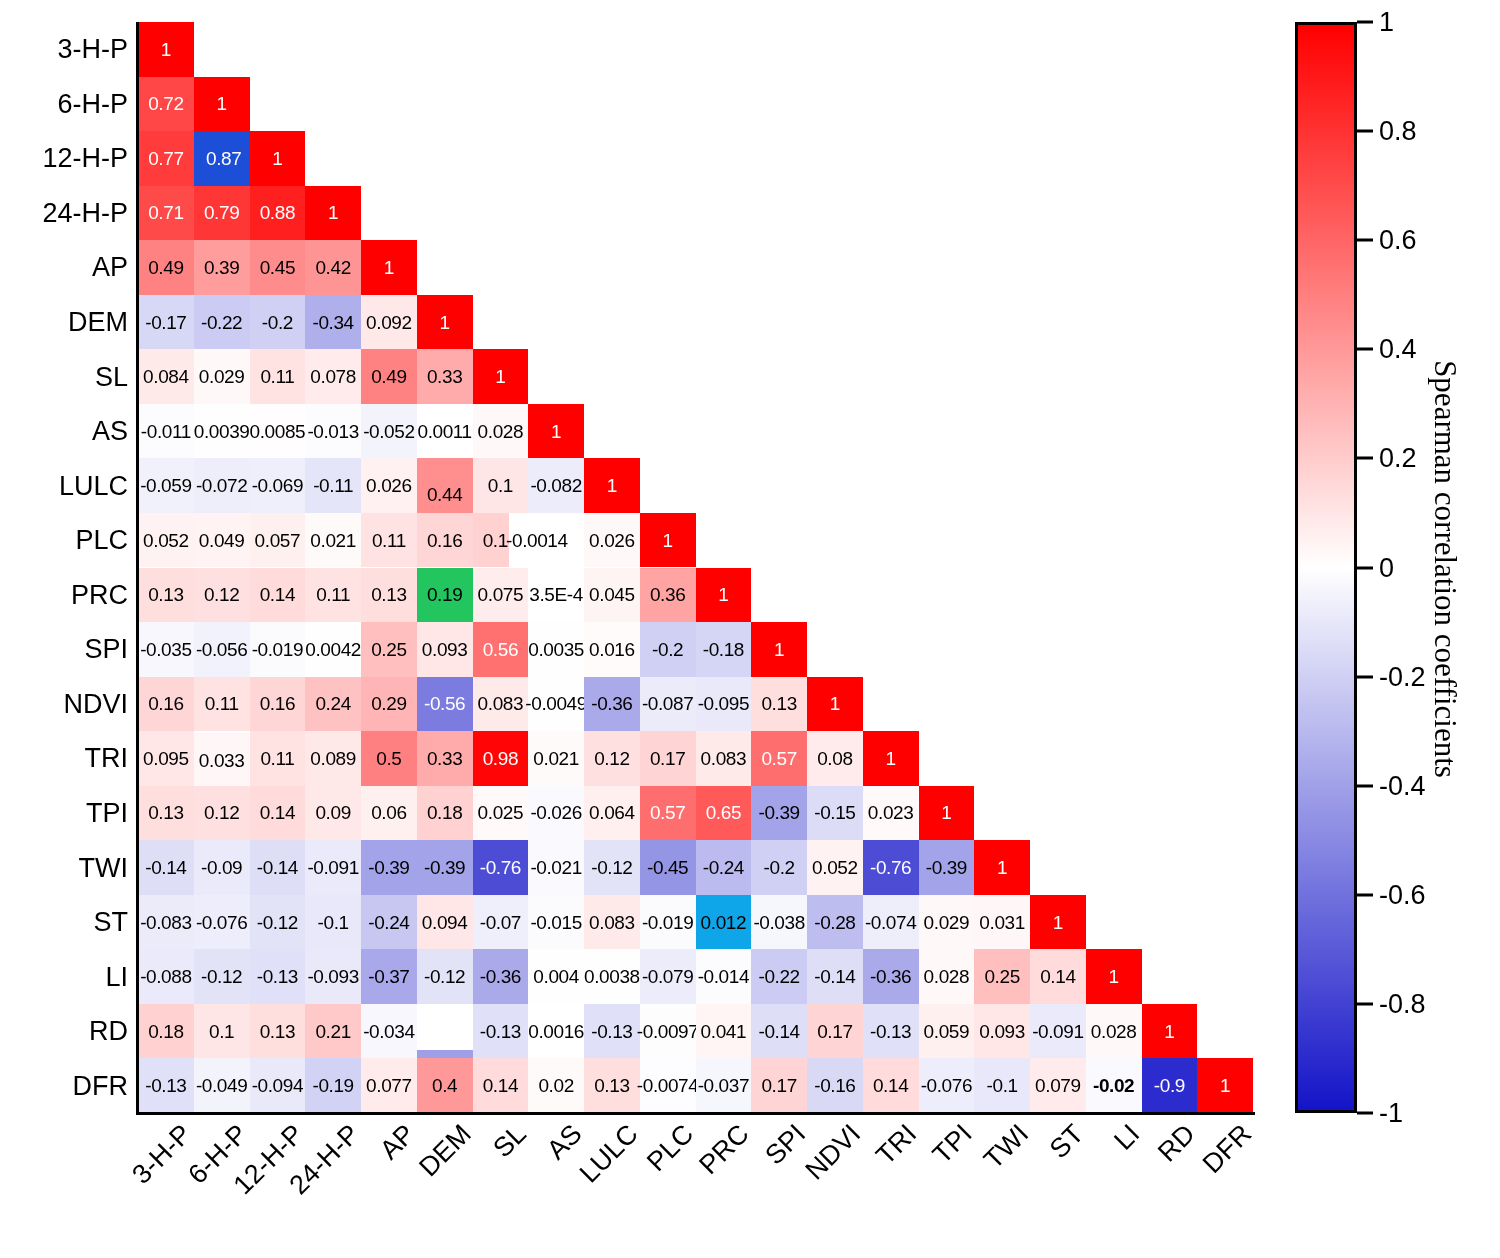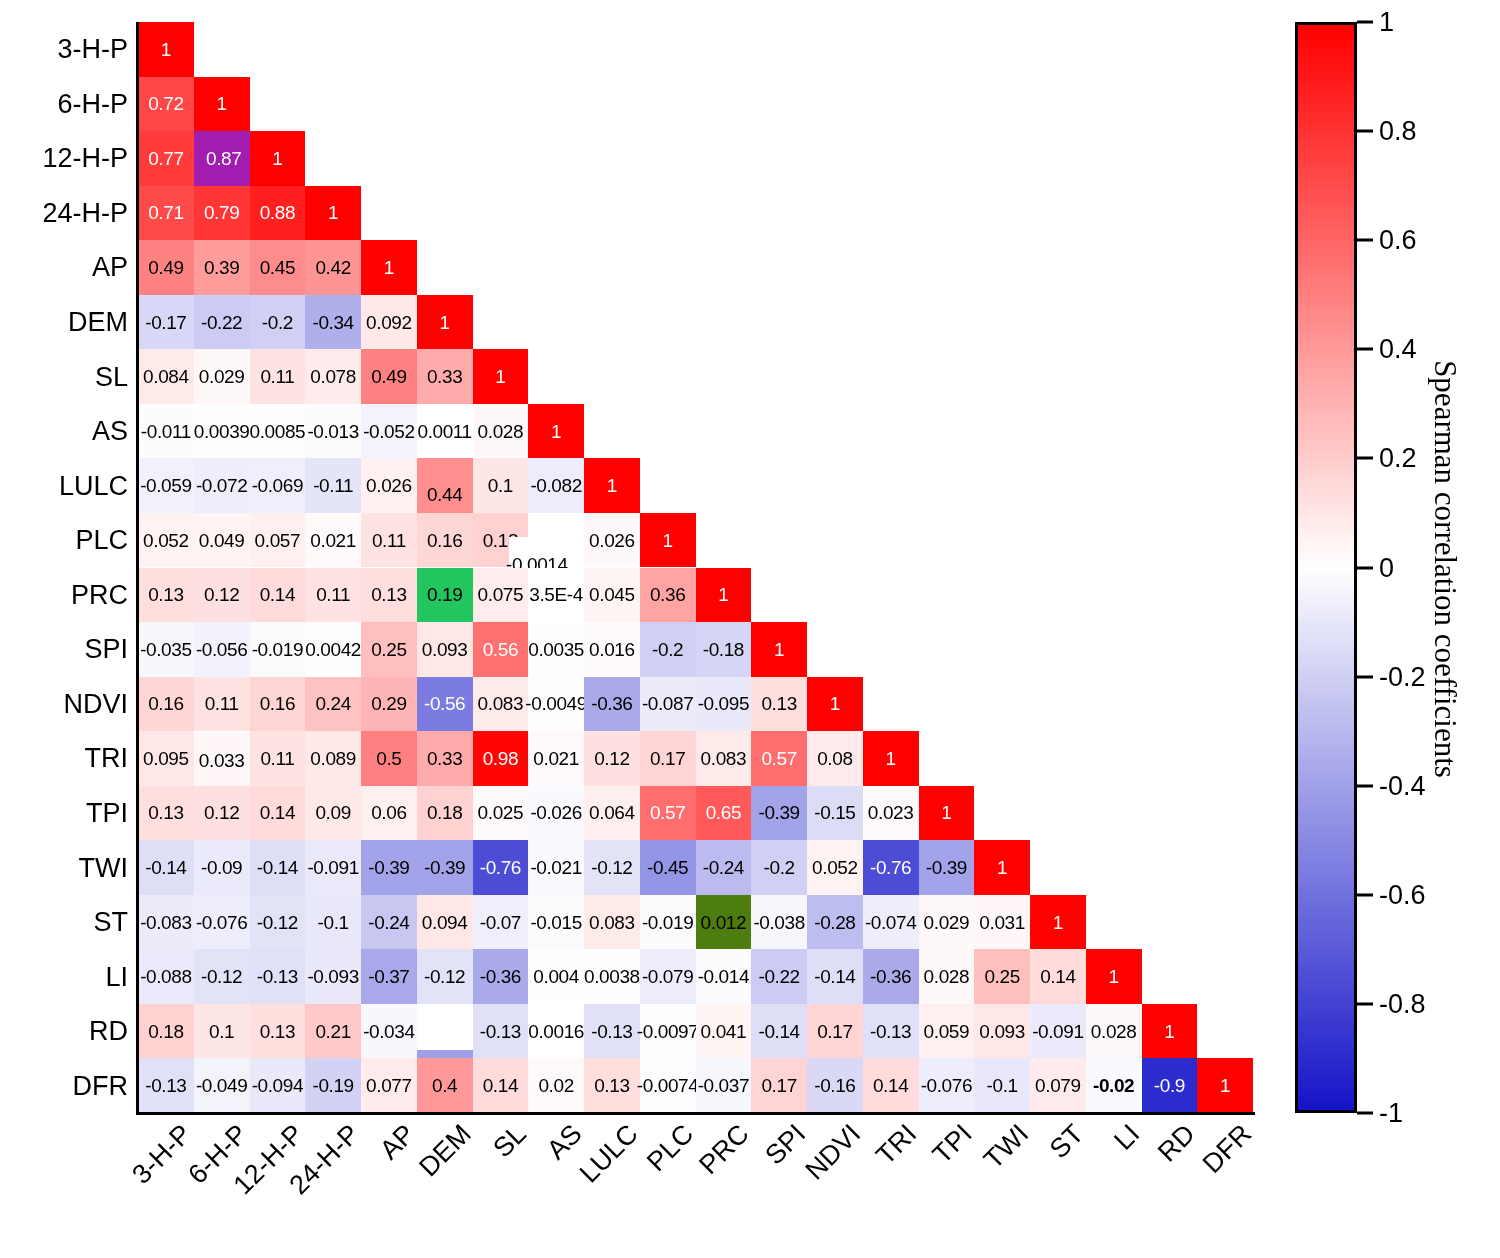--- a/index.html
+++ b/index.html
@@ -111,21 +111,21 @@
       <div class="ylab" style="top: 1009.17px;">RD</div>
       <div class="ylab" style="top: 1063.72px;">DFR</div>
     </div>
 
   <div id="plot">
     <div id="cells">
         <div class="cell lt" style="left: 0px; top: 0px; width: 55.75px; height: 54.55px; background: rgb(255, 0, 0);">1</div>
         <div class="cell lt" style="left: 0px; top: 54.55px; width: 55.75px; height: 54.55px; background: rgb(255, 71, 71);">0.72</div>
         <div class="cell lt" style="left: 55.75px; top: 54.55px; width: 55.75px; height: 54.55px; background: rgb(255, 0, 0);">1</div>
         <div class="cell lt" style="left: 0px; top: 109.1px; width: 55.75px; height: 54.55px; background: rgb(255, 59, 59);">0.77</div>
-        <div class="cell lt" style="left: 55.75px; top: 109.1px; width: 60px; height: 54.55px; background: #a21caf;">0.87</div>
+        <div class="cell lt" style="left: 55.75px; top: 109.1px; width: 60px; height: 54.55px; background: #1d4ed8;">0.87</div>
         <div class="cell lt" style="left: 111.5px; top: 109.1px; width: 55.75px; height: 54.55px; background: rgb(255, 0, 0);">1</div>
         <div class="cell lt" style="left: 0px; top: 163.65px; width: 55.75px; height: 54.55px; background: rgb(255, 74, 74);">0.71</div>
         <div class="cell lt" style="left: 55.75px; top: 163.65px; width: 55.75px; height: 54.55px; background: rgb(255, 54, 54);">0.79</div>
         <div class="cell lt" style="left: 111.5px; top: 163.65px; width: 55.75px; height: 54.55px; background: rgb(255, 31, 31);">0.88</div>
         <div class="cell lt" style="left: 167.25px; top: 163.65px; width: 55.75px; height: 54.55px; background: rgb(255, 0, 0);">1</div>
         <div class="cell" style="left: 0px; top: 218.2px; width: 55.75px; height: 54.55px; background: rgb(255, 130, 130);">0.49</div>
         <div class="cell" style="left: 55.75px; top: 218.2px; width: 55.75px; height: 54.55px; background: rgb(255, 156, 156);">0.39</div>
         <div class="cell" style="left: 111.5px; top: 218.2px; width: 55.75px; height: 54.55px; background: rgb(255, 140, 140);">0.45</div>
         <div class="cell" style="left: 167.25px; top: 218.2px; width: 55.75px; height: 54.55px; background: rgb(255, 148, 148);">0.42</div>
         <div class="cell lt" style="left: 223px; top: 218.2px; width: 55.75px; height: 54.55px; background: rgb(255, 0, 0);">1</div>
@@ -159,21 +159,21 @@
         <div class="cell" style="left: 334.5px; top: 436.4px; width: 55.75px; height: 54.55px; background: rgb(255, 230, 230);">0.1</div>
         <div class="cell" style="left: 390.25px; top: 436.4px; width: 55.75px; height: 54.55px; background: rgb(236, 236, 250);">-0.082</div>
         <div class="cell lt" style="left: 446px; top: 436.4px; width: 55.75px; height: 54.55px; background: rgb(255, 0, 0);">1</div>
         <div class="cell" style="left: 0px; top: 490.95px; width: 55.75px; height: 54.55px; background: rgb(255, 242, 242);">0.052</div>
         <div class="cell" style="left: 55.75px; top: 490.95px; width: 55.75px; height: 54.55px; background: rgb(255, 243, 243);">0.049</div>
         <div class="cell" style="left: 111.5px; top: 490.95px; width: 55.75px; height: 54.55px; background: rgb(255, 240, 240);">0.057</div>
         <div class="cell" style="left: 167.25px; top: 490.95px; width: 55.75px; height: 54.55px; background: rgb(255, 250, 250);">0.021</div>
         <div class="cell" style="left: 223px; top: 490.95px; width: 55.75px; height: 54.55px; background: rgb(255, 227, 227);">0.11</div>
         <div class="cell" style="left: 278.75px; top: 490.95px; width: 55.75px; height: 54.55px; background: rgb(255, 214, 214);">0.16</div>
         <div class="cell" style="left: 334.5px; top: 490.95px; width: 55.75px; height: 54.55px; background: rgb(255, 209, 209);">0.18</div>
-        <div class="cell" style="left: 371px; top: 490.95px; width: 55.75px; height: 54.55px; background: rgb(255, 255, 255); margin-top: 24px;">-0.0014</div>
+        <div class="cell" style="left: 371px; top: 490.95px; width: 55.75px; height: 54.55px; background: rgb(255, 255, 255);">-0.0014</div>
         <div class="cell" style="left: 446px; top: 490.95px; width: 55.75px; height: 54.55px; background: rgb(255, 248, 248);">0.026</div>
         <div class="cell lt" style="left: 501.75px; top: 490.95px; width: 55.75px; height: 54.55px; background: rgb(255, 0, 0);">1</div>
         <div class="cell" style="left: 0px; top: 545.5px; width: 55.75px; height: 54.55px; background: rgb(255, 222, 222);">0.13</div>
         <div class="cell" style="left: 55.75px; top: 545.5px; width: 55.75px; height: 54.55px; background: rgb(255, 224, 224);">0.12</div>
         <div class="cell" style="left: 111.5px; top: 545.5px; width: 55.75px; height: 54.55px; background: rgb(255, 219, 219);">0.14</div>
         <div class="cell" style="left: 167.25px; top: 545.5px; width: 55.75px; height: 54.55px; background: rgb(255, 227, 227);">0.11</div>
         <div class="cell" style="left: 223px; top: 545.5px; width: 55.75px; height: 54.55px; background: rgb(255, 222, 222);">0.13</div>
         <div class="cell" style="left: 278.75px; top: 545.5px; width: 55.75px; height: 54.55px; background: #22c55e;">0.19</div>
         <div class="cell" style="left: 334.5px; top: 545.5px; width: 55.75px; height: 54.55px; background: rgb(255, 236, 236);">0.075</div>
         <div class="cell" style="left: 390.25px; top: 545.5px; width: 55.75px; height: 54.55px; background: rgb(255, 255, 255);">3.5E-4</div>
@@ -253,21 +253,21 @@
         <div class="cell" style="left: 0px; top: 872.8px; width: 55.75px; height: 54.55px; background: rgb(235, 235, 250);">-0.083</div>
         <div class="cell" style="left: 55.75px; top: 872.8px; width: 55.75px; height: 54.55px; background: rgb(237, 237, 251);">-0.076</div>
         <div class="cell" style="left: 111.5px; top: 872.8px; width: 55.75px; height: 54.55px; background: rgb(227, 227, 248);">-0.12</div>
         <div class="cell" style="left: 167.25px; top: 872.8px; width: 55.75px; height: 54.55px; background: rgb(232, 232, 250);">-0.1</div>
         <div class="cell" style="left: 223px; top: 872.8px; width: 55.75px; height: 54.55px; background: rgb(199, 199, 242);">-0.24</div>
         <div class="cell" style="left: 278.75px; top: 872.8px; width: 55.75px; height: 54.55px; background: rgb(255, 231, 231);">0.094</div>
         <div class="cell" style="left: 334.5px; top: 872.8px; width: 55.75px; height: 54.55px; background: rgb(239, 239, 251);">-0.07</div>
         <div class="cell" style="left: 390.25px; top: 872.8px; width: 55.75px; height: 54.55px; background: rgb(251, 251, 254);">-0.015</div>
         <div class="cell" style="left: 446px; top: 872.8px; width: 55.75px; height: 54.55px; background: rgb(255, 234, 234);">0.083</div>
         <div class="cell" style="left: 501.75px; top: 872.8px; width: 55.75px; height: 54.55px; background: rgb(251, 251, 254);">-0.019</div>
-        <div class="cell" style="left: 557.5px; top: 872.8px; width: 55.75px; height: 54.55px; background: #4d7c0f;">0.012</div>
+        <div class="cell" style="left: 557.5px; top: 872.8px; width: 55.75px; height: 54.55px; background: #0ea5e9;">0.012</div>
         <div class="cell" style="left: 613.25px; top: 872.8px; width: 55.75px; height: 54.55px; background: rgb(246, 246, 253);">-0.038</div>
         <div class="cell" style="left: 669px; top: 872.8px; width: 55.75px; height: 54.55px; background: rgb(189, 189, 240);">-0.28</div>
         <div class="cell" style="left: 724.75px; top: 872.8px; width: 55.75px; height: 54.55px; background: rgb(238, 238, 251);">-0.074</div>
         <div class="cell" style="left: 780.5px; top: 872.8px; width: 55.75px; height: 54.55px; background: rgb(255, 248, 248);">0.029</div>
         <div class="cell" style="left: 836.25px; top: 872.8px; width: 55.75px; height: 54.55px; background: rgb(255, 247, 247);">0.031</div>
         <div class="cell lt" style="left: 892px; top: 872.8px; width: 55.75px; height: 54.55px; background: rgb(255, 0, 0);">1</div>
         <div class="cell" style="left: 0px; top: 927.35px; width: 55.75px; height: 54.55px; background: rgb(234, 234, 250);">-0.088</div>
         <div class="cell" style="left: 55.75px; top: 927.35px; width: 55.75px; height: 54.55px; background: rgb(227, 227, 248);">-0.12</div>
         <div class="cell" style="left: 111.5px; top: 927.35px; width: 55.75px; height: 54.55px; background: rgb(224, 224, 248);">-0.13</div>
         <div class="cell" style="left: 167.25px; top: 927.35px; width: 55.75px; height: 54.55px; background: rgb(233, 233, 250);">-0.093</div>

